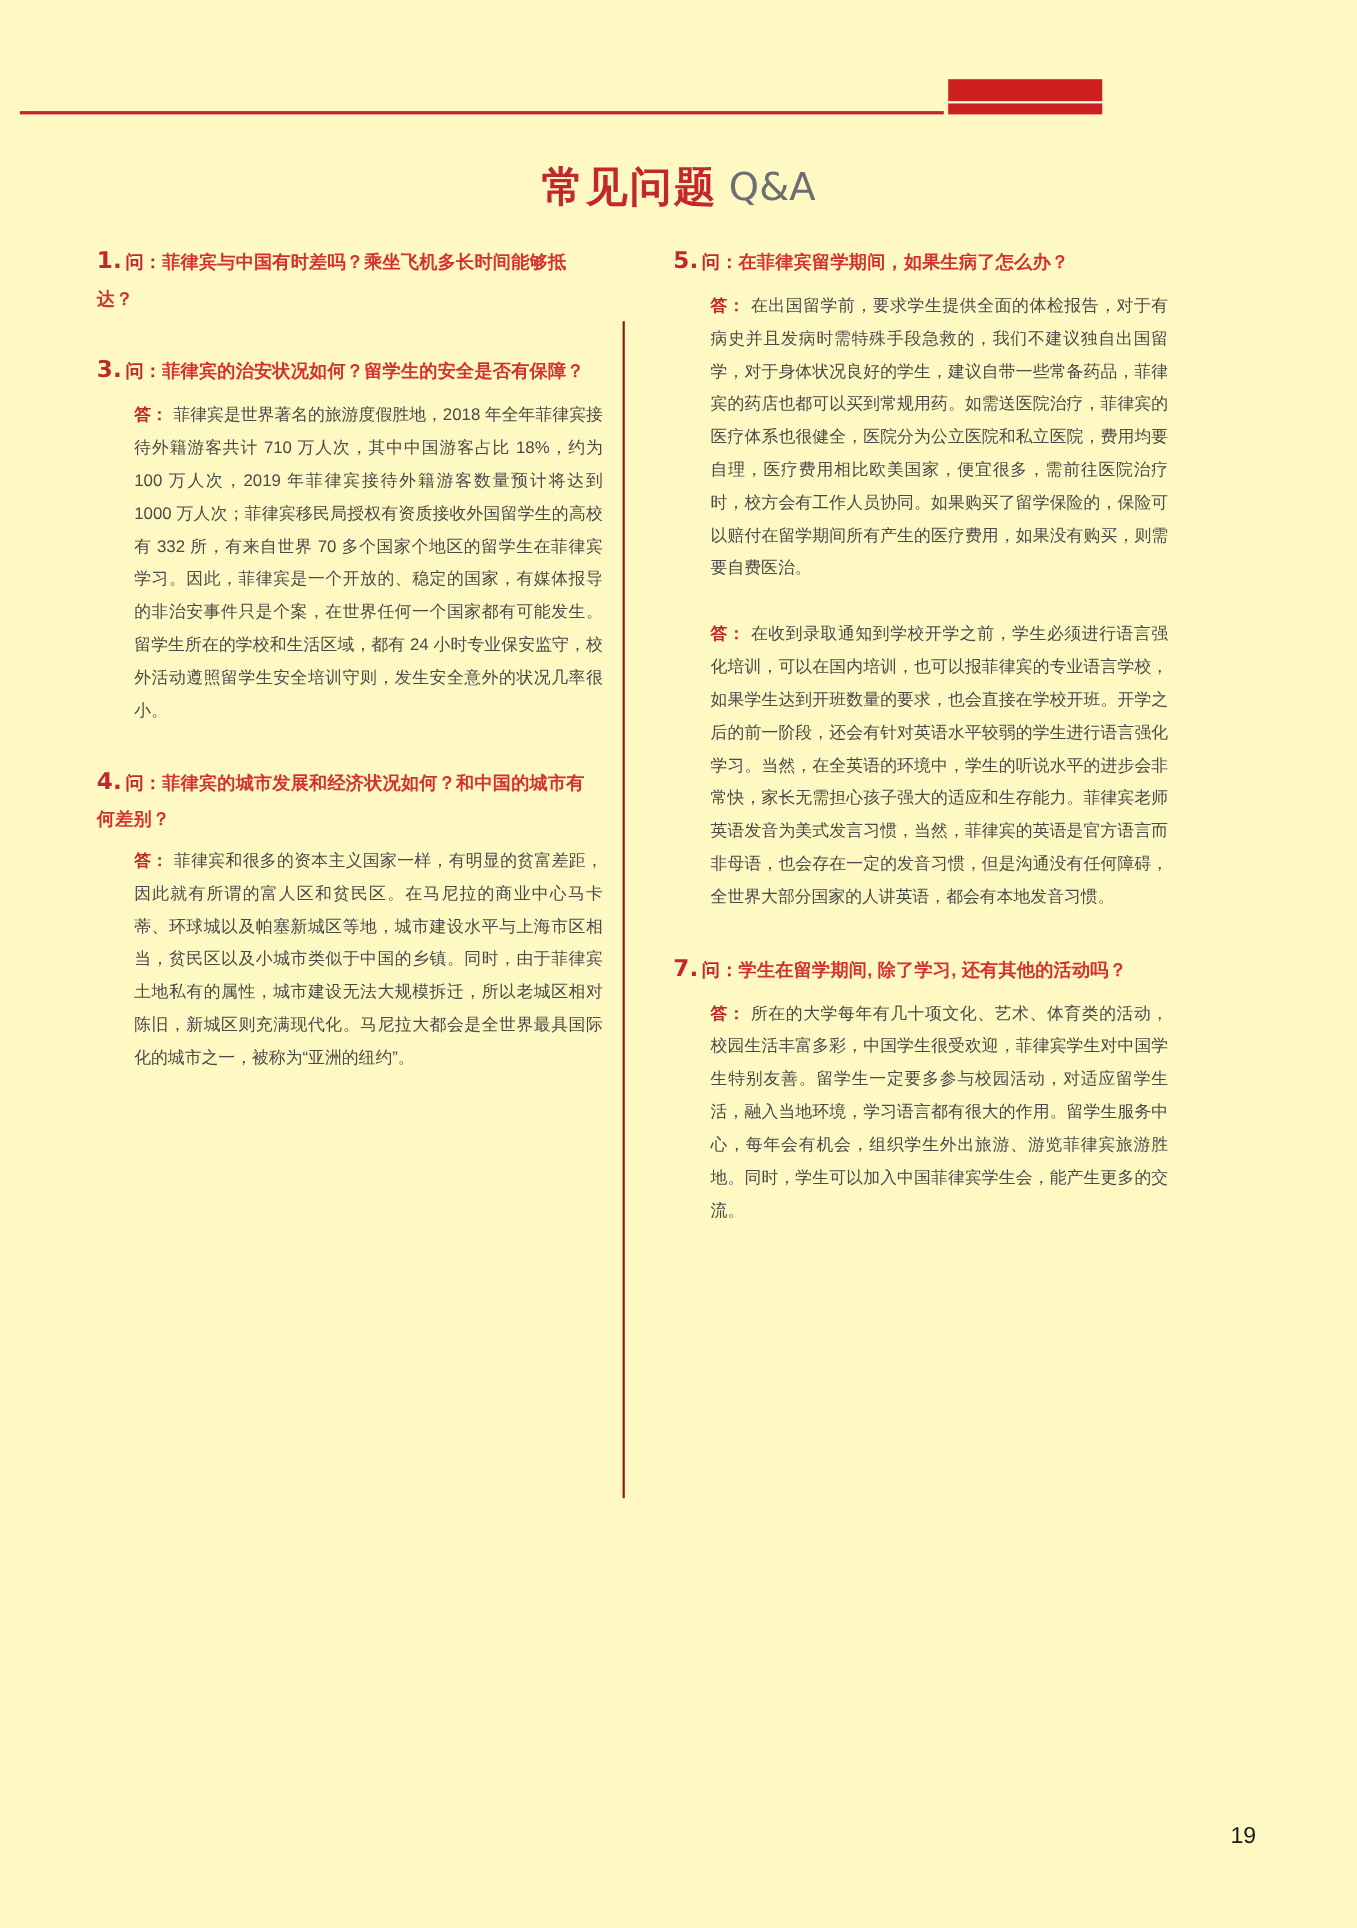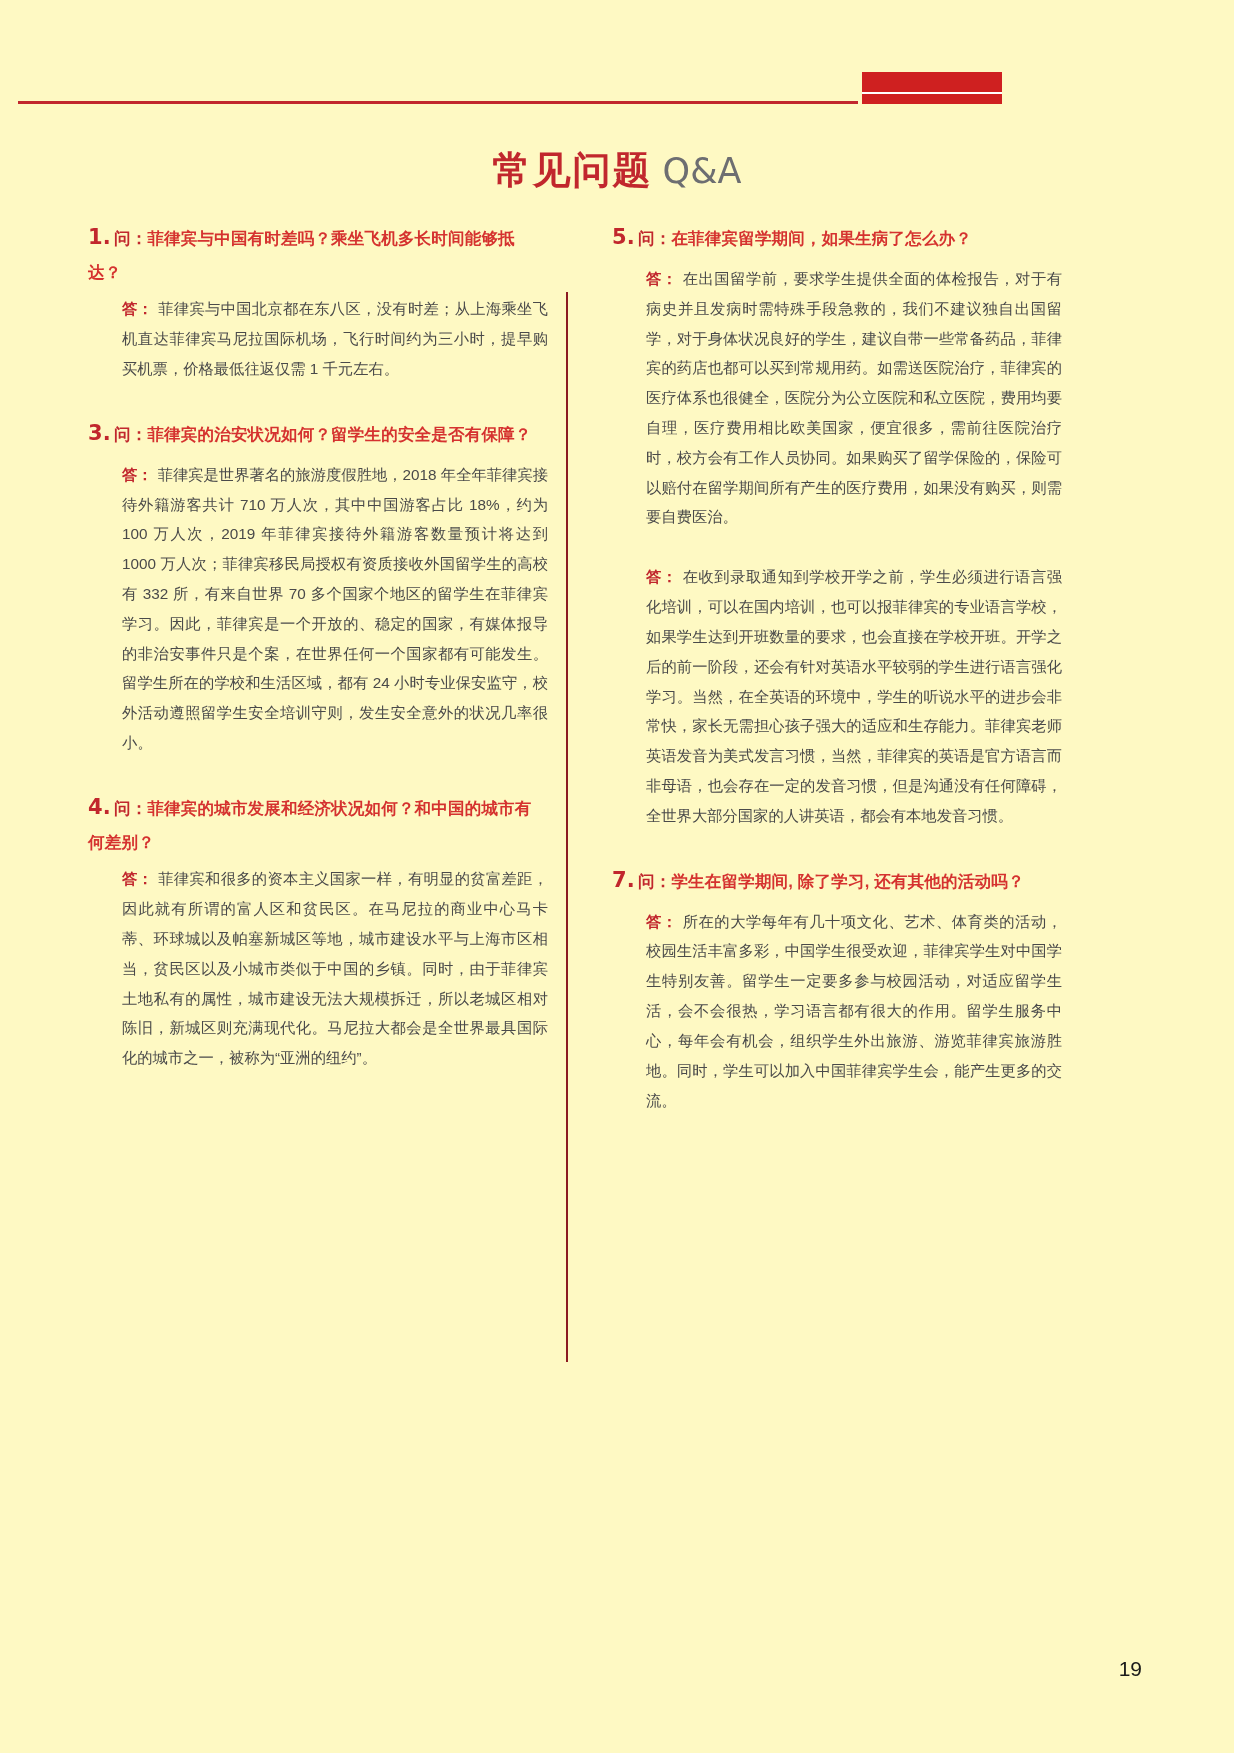--- a/index.html
+++ b/index.html
@@ -165,21 +165,20 @@
   </div>
 
   <div class="columns">
 
     <div class="col col-left">
 
       <div class="qa">
         <div class="q-line">
           <span class="q-num">1.</span><span class="q-label">问：</span><span class="q-text">菲律宾与中国有时差吗？乘坐飞机多长时间能够抵达？</span>
         </div>
-        <div class="a-body"><span class="a-label">答：</span><span>菲律宾与中国北京都在东八区，没有时差；从上海乘坐飞机直达菲律宾马尼拉国际机场，飞行时间约为三小时，提早购买机票，价格最低往返仅需 1 千元左右。</span></div>
       </div>
 
       <div class="qa">
       </div>
 
       <div class="qa">
         <div class="q-line">
           <span class="q-num">3.</span><span class="q-label">问：</span><span class="q-text">菲律宾的治安状况如何？留学生的安全是否有保障？</span>
         </div>
         <div class="a-body"><span class="a-label">答：</span><span>菲律宾是世界著名的旅游度假胜地，2018 年全年菲律宾接待外籍游客共计 710 万人次，其中中国游客占比 18%，约为 100 万人次，2019 年菲律宾接待外籍游客数量预计将达到 1000 万人次；菲律宾移民局授权有资质接收外国留学生的高校有 332 所，有来自世界 70 多个国家个地区的留学生在菲律宾学习。因此，菲律宾是一个开放的、稳定的国家，有媒体报导的非治安事件只是个案，在世界任何一个国家都有可能发生。留学生所在的学校和生活区域，都有 24 小时专业保安监守，校外活动遵照留学生安全培训守则，发生安全意外的状况几率很小。</span></div>
@@ -206,21 +205,21 @@
       </div>
 
       <div class="qa">
         <div class="a-body"><span class="a-label">答：</span><span>在收到录取通知到学校开学之前，学生必须进行语言强化培训，可以在国内培训，也可以报菲律宾的专业语言学校，如果学生达到开班数量的要求，也会直接在学校开班。开学之后的前一阶段，还会有针对英语水平较弱的学生进行语言强化学习。当然，在全英语的环境中，学生的听说水平的进步会非常快，家长无需担心孩子强大的适应和生存能力。菲律宾老师英语发音为美式发言习惯，当然，菲律宾的英语是官方语言而非母语，也会存在一定的发音习惯，但是沟通没有任何障碍，全世界大部分国家的人讲英语，都会有本地发音习惯。</span></div>
       </div>
 
       <div class="qa">
         <div class="q-line">
           <span class="q-num">7.</span><span class="q-label">问：</span><span class="q-text">学生在留学期间, 除了学习, 还有其他的活动吗？</span>
         </div>
-        <div class="a-body"><span class="a-label">答：</span><span>所在的大学每年有几十项文化、艺术、体育类的活动，校园生活丰富多彩，中国学生很受欢迎，菲律宾学生对中国学生特别友善。留学生一定要多参与校园活动，对适应留学生活，会不会很热，学习语言都有很大的作用。留学生服务中心，每年会有机会，组织学生外出旅游、游览菲律宾旅游胜地。同时，学生可以加入中国菲律宾学生会，能产生更多的交流。</span></div>
+        <div class="a-body"><span class="a-label">答：</span><span>所在的大学每年有几十项文化、艺术、体育类的活动，校园生活丰富多彩，中国学生很受欢迎，菲律宾学生对中国学生特别友善。留学生一定要多参与校园活动，对适应留学生活，融入当地环境，学习语言都有很大的作用。留学生服务中心，每年会有机会，组织学生外出旅游、游览菲律宾旅游胜地。同时，学生可以加入中国菲律宾学生会，能产生更多的交流。</span></div>
       </div>
 
 
     </div>
 
   </div>
 
   <div class="page-number">19</div>
 
 </div>

